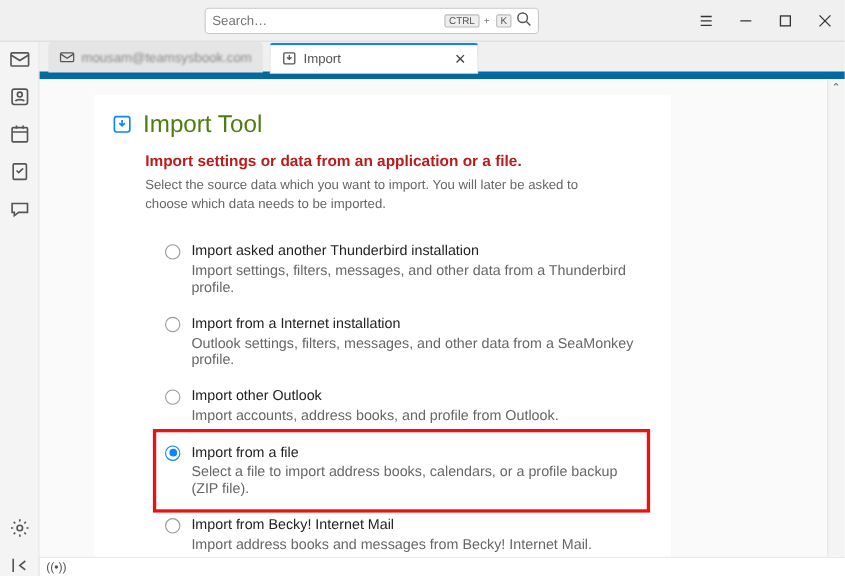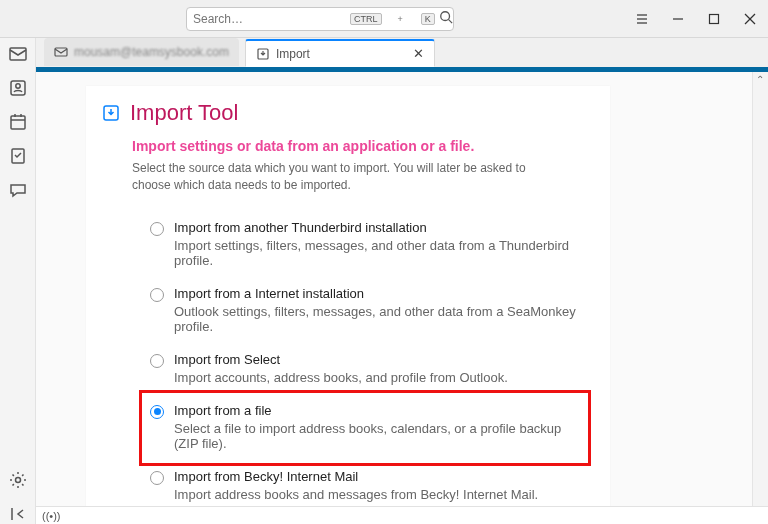--- a/index.html
+++ b/index.html
@@ -1,49 +1,49 @@
 <!DOCTYPE html>
 <html><head>
 <meta charset="utf-8">
 <style>
   * { box-sizing: border-box; margin: 0; padding: 0; }
   body { font-family: "Segoe UI", Arial, sans-serif; font-size: 13px; color: #333; background: #fff; width: 768px; height: 524px; overflow: hidden; }
   .window { display: flex; flex-direction: column; height: 524px; }
   .titlebar { height: 38px; background: #f0f0f0; display: flex; align-items: center; border-bottom: 1px solid #d8d8d8; }
   .titlebar-left { width: 186px; }
-  .searchbox { display: flex; align-items: center; width: 268px; height: 24px; background: #fff; border: 1px solid #c8c8c8; border-radius: 4px; padding: 0 6px; }
+  .searchbox { display: flex; align-items: center; width: 304px; height: 24px; background: #fff; border: 1px solid #c8c8c8; border-radius: 4px; padding: 0 6px; }
   .searchbox input { border: none; outline: none; flex: 1; font-size: 12px; color: #888; background: transparent; }
   .kbd { font-size: 9px; border: 1px solid #bbb; background:#eee; border-radius: 2px; padding: 0 3px; margin-left: 2px; color:#555;}
-  .kbd-group { display:flex; align-items:center; gap:16px; margin-right:4px;}
+  .kbd-group { display:flex; align-items:center; gap:4px; margin-right:4px;}
   .search-icon { color:#555; font-size:14px; }
   .titlebar-spacer { flex: 1; }
   .winbtns { display: flex; }
   .winbtn { width: 36px; height: 38px; display: flex; align-items: center; justify-content: center; color: #333; }
   .winbtn svg { width:12px; height:12px; }
   .body { flex: 1; display: flex; min-height: 0; }
   .vsidebar { width: 36px; background: #f4f4f4; border-right: 1px solid #e2e2e2; display: flex; flex-direction: column; align-items: center; padding-top: 6px; gap: 14px; }
   .vsidebar .vicon { width: 20px; height: 20px; color: #555; display:flex; align-items:center; justify-content:center; }
   .vsidebar .spacer { flex: 1; }
   .content { flex: 1; display: flex; flex-direction: column; position: relative; }
-  .tabstrip { height: 34px; background: #f0f0f0; display: flex; align-items: flex-start; border-bottom: 5px solid #0369a1; padding-left:8px;}
+  .tabstrip { height: 34px; background: #f0f0f0; display: flex; align-items: center; border-bottom: 7px solid #0369a1; padding-left:8px;}
   .tab { height: 28px; display: flex; align-items: center; padding: 0 10px; font-size: 12px; color: #555; gap:6px; }
   .tab.bg { background: #e5e5e5; border-radius: 4px 4px 0 0; margin-right:6px; min-width:190px; }
   .tab.bg .muted { filter: blur(1.2px); color:#888; }
   .tab.active { background: #fff; border: 1px solid #d8d8d8; border-bottom: 1px solid #fff; border-top: 2px solid #0a84ff; border-radius: 3px 3px 0 0; position: relative; top:1px; min-width:190px; justify-content:space-between; }
   .tab .tabicon { width:14px; height:14px; color:#555;}
   .tab .close { color:#444; font-size:13px; }
   .main { flex:1; background:#fafafa; position:relative; overflow:hidden; }
   .scrollbar { position:absolute; right:0; top:0; width:16px; height:100%; background:#f4f4f4; border-left:1px solid #e4e4e4; }
   .scroll-up { position:absolute; top:2px; left:3px; color:#666; font-size:10px;}
   .card { position: relative; margin: 14px 0 0 50px; width: 524px; background: #fff; box-shadow: 0 0 2px rgba(0,0,0,0.04); padding: 14px 0 20px 0; }
   .card-inner { padding: 0 24px 0 46px; }
   .tool-title { display:flex; align-items:center; gap:10px; margin-left:-30px; margin-bottom:12px; }
   .tool-title .ticon { width:18px; height:18px; color:#0a84ff;}
-  .tool-title h1 { font-size: 22px; font-weight: 400; color: #be185d; }
-  .subtitle { font-size: 14px; font-weight: 600; color:#ec4899; margin-bottom:6px;}
+  .tool-title h1 { font-size: 22px; font-weight: 400; color: #4d7c0f; }
+  .subtitle { font-size: 14px; font-weight: 600; color:#b91c1c; margin-bottom:6px;}
   .desc { font-size: 12px; color:#666; line-height:1.4; margin-bottom:18px; max-width:430px;}
   .options { margin-left: 18px; }
   .option { display:flex; gap:10px; padding:8px 0 10px 0; }
   .radio { width:14px; height:14px; border:1.5px solid #999; border-radius:50%; margin-top:2px; flex-shrink:0; position:relative;}
   .radio.selected { border-color:#0a84ff;}
   .radio.selected::after { content:""; position:absolute; inset:2.5px; background:#0a84ff; border-radius:50%;}
   .opt-label { font-size:13px; color:#222; margin-bottom:3px;}
   .opt-desc { font-size:13px; color:#666;}
   .option.highlighted { outline: 3px solid #e11; outline-offset: 2px; padding: 8px 6px 10px 6px; margin-left:-6px; }
   .footer { display:flex; justify-content:flex-end; padding: 20px 50px 0 0; }
@@ -182,35 +182,35 @@
                   </svg></span>
               <h1>Import Tool</h1>
             </div>
             <div class="subtitle">Import settings or data from an application or a file.</div>
             <div class="desc">Select the source data which you want to import. You will later be asked to choose which data needs to be imported.</div>
 
             <div class="options">
               <div class="option">
                 <div class="radio"></div>
                 <div>
-                  <div class="opt-label">Import from another Thunderbird installation</div>
+                  <div class="opt-label">Import asked another Thunderbird installation</div>
                   <div class="opt-desc">Import settings, filters, messages, and other data from a Thunderbird profile.</div>
                 </div>
               </div>
               <div class="option">
                 <div class="radio"></div>
                 <div>
                   <div class="opt-label">Import from a Internet installation</div>
                   <div class="opt-desc">Outlook settings, filters, messages, and other data from a SeaMonkey profile.</div>
                 </div>
               </div>
               <div class="option">
                 <div class="radio"></div>
                 <div>
-                  <div class="opt-label">Import from Select</div>
+                  <div class="opt-label">Import other Outlook</div>
                   <div class="opt-desc">Import accounts, address books, and profile from Outlook.</div>
                 </div>
               </div>
               <div class="option highlighted">
                 <div class="radio selected"></div>
                 <div>
                   <div class="opt-label">Import from a file</div>
                   <div class="opt-desc">Select a file to import address books, calendars, or a profile backup (ZIP file).</div>
                 </div>
               </div>

